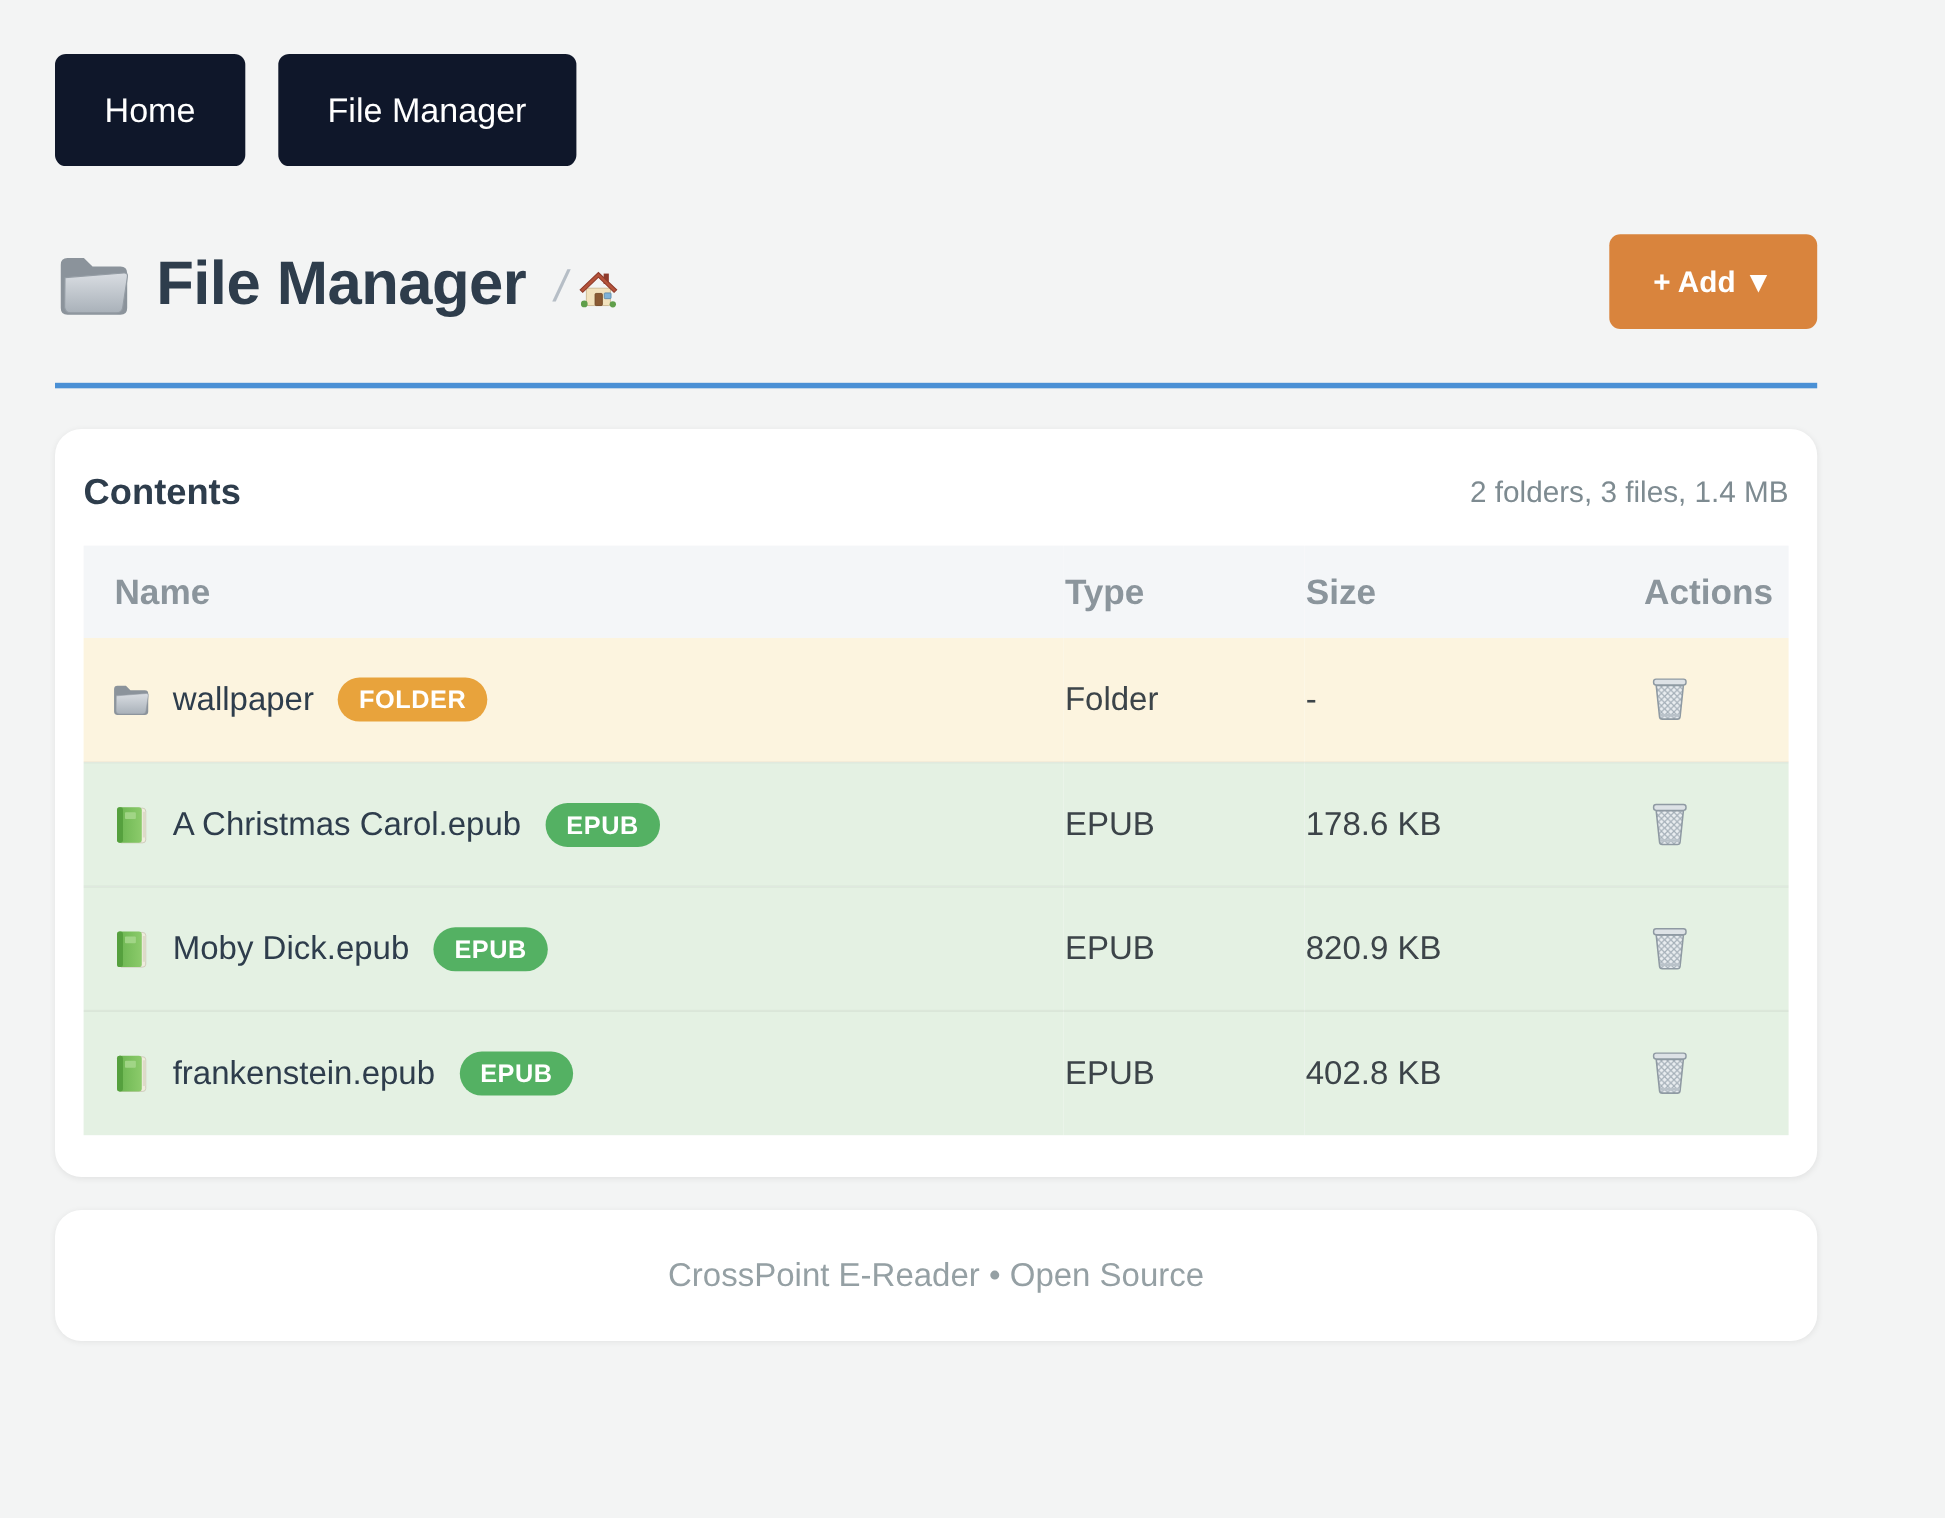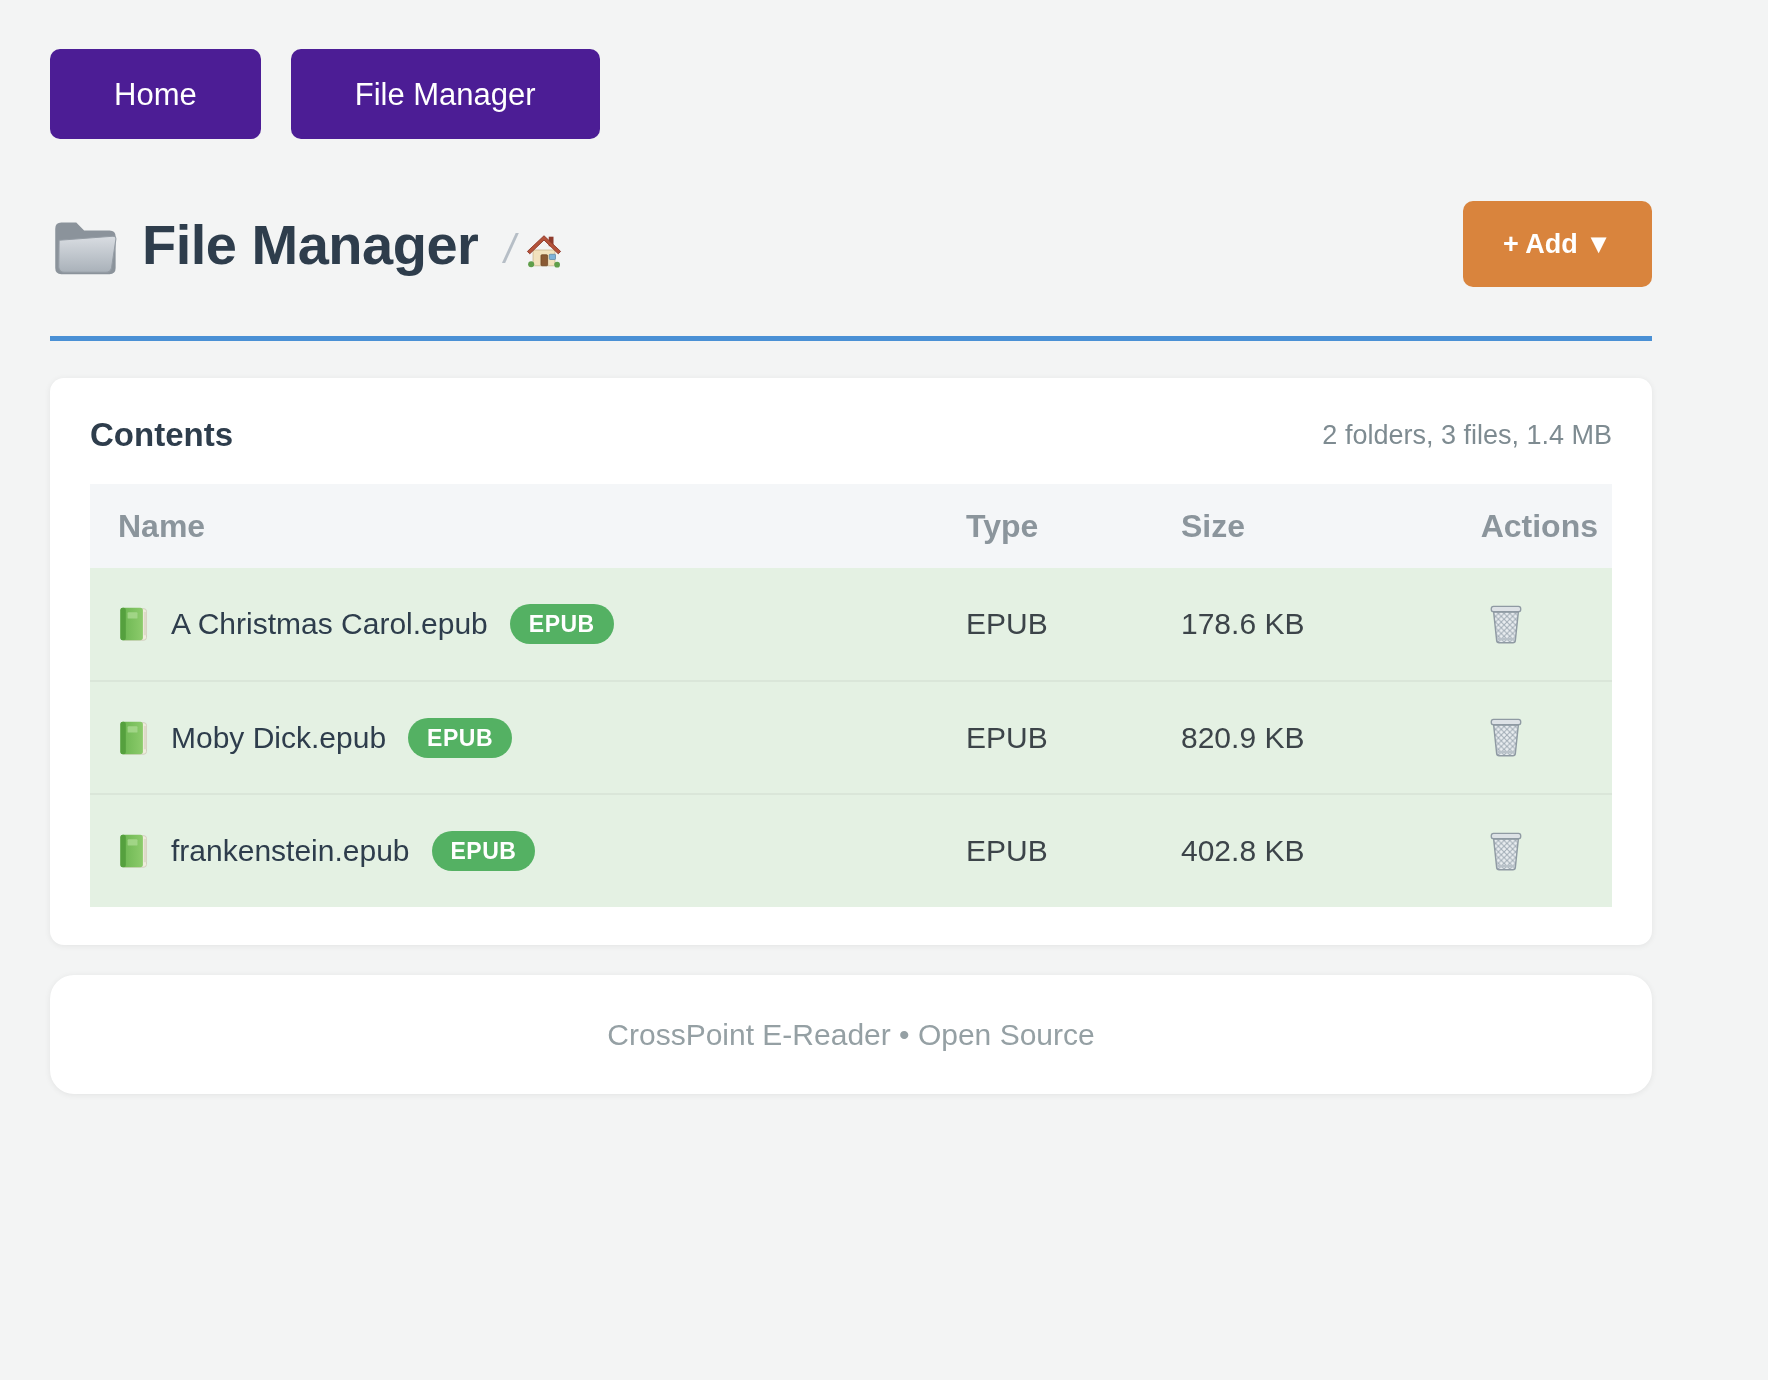--- a/index.html
+++ b/index.html
@@ -8,23 +8,23 @@
     background:#f3f4f4;
     font-family:"Liberation Sans", sans-serif;
     -webkit-font-smoothing:antialiased;
     overflow:hidden;
   }
   .page { margin-left:50px; width:1602px; padding-top:49px; }
 
   
   .nav { display:flex; gap:30px; }
   .nav-btn {
-    background:#4c1d95; color:#ffffff; border:none; cursor:pointer;
+    background:#0f172a; color:#ffffff; border:none; cursor:pointer;
     font-family:inherit; font-size:31px; line-height:1;
-    height:90px; padding:0 64px; border-radius:10px;
+    height:102px; padding:0 45px; border-radius:10px;
     display:flex; align-items:center;
   }
 
   
   .page-header { display:flex; align-items:center; margin-top:60px; height:90px; }
   .title-group { display:flex; align-items:center; }
   .title-folder-svg { width:70px; height:60px; margin-right:22px; margin-top:6px; }
   h1.page-title { margin:0; font-size:56px; font-weight:700; color:#2e3d4c; letter-spacing:-0.5px; }
   .crumb-sep { color:#b6bec6; font-size:40px; font-weight:300; margin:10px 10px 0 26px; font-style:italic; }
   .crumb-home { background:none; border:none; cursor:pointer; padding:0; margin-top:14px; }
@@ -32,23 +32,23 @@
   .add-btn {
     margin-left:auto; background:#d9843d; color:#fff; border:none; cursor:pointer;
     font-family:inherit; font-size:27px; font-weight:700; line-height:1;
     height:86px; padding:0 40px; border-radius:10px;
   }
 
   .accent-rule { border:none; height:5px; background:#4a90d5; margin:47px 0 0 0; }
 
   
   .card {
-    background:#ffffff; border-radius:14px;
+    background:#ffffff; border-radius:24px;
     box-shadow:0 1px 6px rgba(0,0,0,0.07);
-    margin-top:37px; padding:38px 40px;
+    margin-top:37px; padding:38px 26px;
   }
   .card-head { display:flex; align-items:center; justify-content:space-between; }
   .contents-title { font-size:33px; font-weight:700; color:#2e3d4c; }
   .contents-stats { font-size:27px; color:#7e8b91; }
 
   table.files { width:100%; border-collapse:collapse; margin-top:30px; table-layout:fixed; }
   thead tr { background:#f4f6f8; height:84px; }
   th { font-size:32px; font-weight:700; color:#8b959c; text-align:left; }
   th.col-name { padding-left:28px; }
   th.col-actions { text-align:right; padding-right:14px; }
@@ -150,20 +150,46 @@
       </colgroup>
       <thead>
         <tr>
           <th class="col-name">Name</th>
           <th class="col-type">Type</th>
           <th class="col-size">Size</th>
           <th class="col-actions">Actions</th>
         </tr>
       </thead>
       <tbody>
+          <tr class="row-folder">
+    <td>
+      <div class="name-wrap">
+        <span class="row-icon folder-glyph">
+          <svg viewBox="0 0 40 34">
+            <path d="M3 6.5 q0-3.5 3.5-3.5 h8.5 l4.5 4.5 h14.5 q3.5 0 3.5 3.5 v18 q0 3.5-3.5 3.5 h-27.5 q-3.5 0-3.5-3.5 z" fill="#8b939b"></path>
+            <path d="M5.2 13.2 L35.8 10.8 Q38 10.7 37.6 12.9 L35.2 28.6 Q34.8 31.5 31.8 31.5 H8.2 Q5.4 31.5 5 28.6 z" fill="url(#folderFront)" stroke="#949ca4" stroke-width="0.6"></path>
+          </svg>
+        </span>
+
+        <span class="fname">wallpaper</span>
+        <span class="badge badge-folder">FOLDER</span>
+      </div>
+    </td>
+    <td class="cell-type">Folder</td>
+    <td class="cell-size">-</td>
+    <td class="cell-actions">
+      <button class="trash-btn">
+        <svg viewBox="0 0 40 44">
+          <path d="M7 10.5 L33 10.5 L29.8 40.6 Q29.6 42.8 27.2 42.8 H12.8 Q10.4 42.8 10.2 40.6 Z" fill="url(#mesh)" stroke="#8f9aa3" stroke-width="1.5"></path>
+          <rect x="4.5" y="4.5" width="31" height="5.6" rx="2.4" fill="#dde2e6" stroke="#8f9aa3" stroke-width="1.4"></rect>
+          <path d="M10.6 39 H29.4" stroke="#b9c2c9" stroke-width="2.4"></path>
+        </svg>
+      </button>
+    </td>
+  </tr>
           <tr class="row-epub">
     <td>
       <div class="name-wrap">
 
         <span class="row-icon book-glyph">
           <svg viewBox="0 0 36 40">
             <path d="M8 3 h22 q3 0 3 3 v29 q0 3-3 3 H8 z" fill="#efecdd" stroke="#cfccbc" stroke-width="1"></path>
             <path d="M30 6.5 h3 v26 h-3 z" fill="#dedbc9"></path>
             <path d="M4 5 q0-3 3-3 h19 q3 0 3 3 v30 q0 3-3 3 H7 q-3 0-3-3 z" fill="url(#bookCover)"></path>
             <rect x="4" y="2" width="6" height="36" rx="2.5" fill="#55a03e"></rect>

